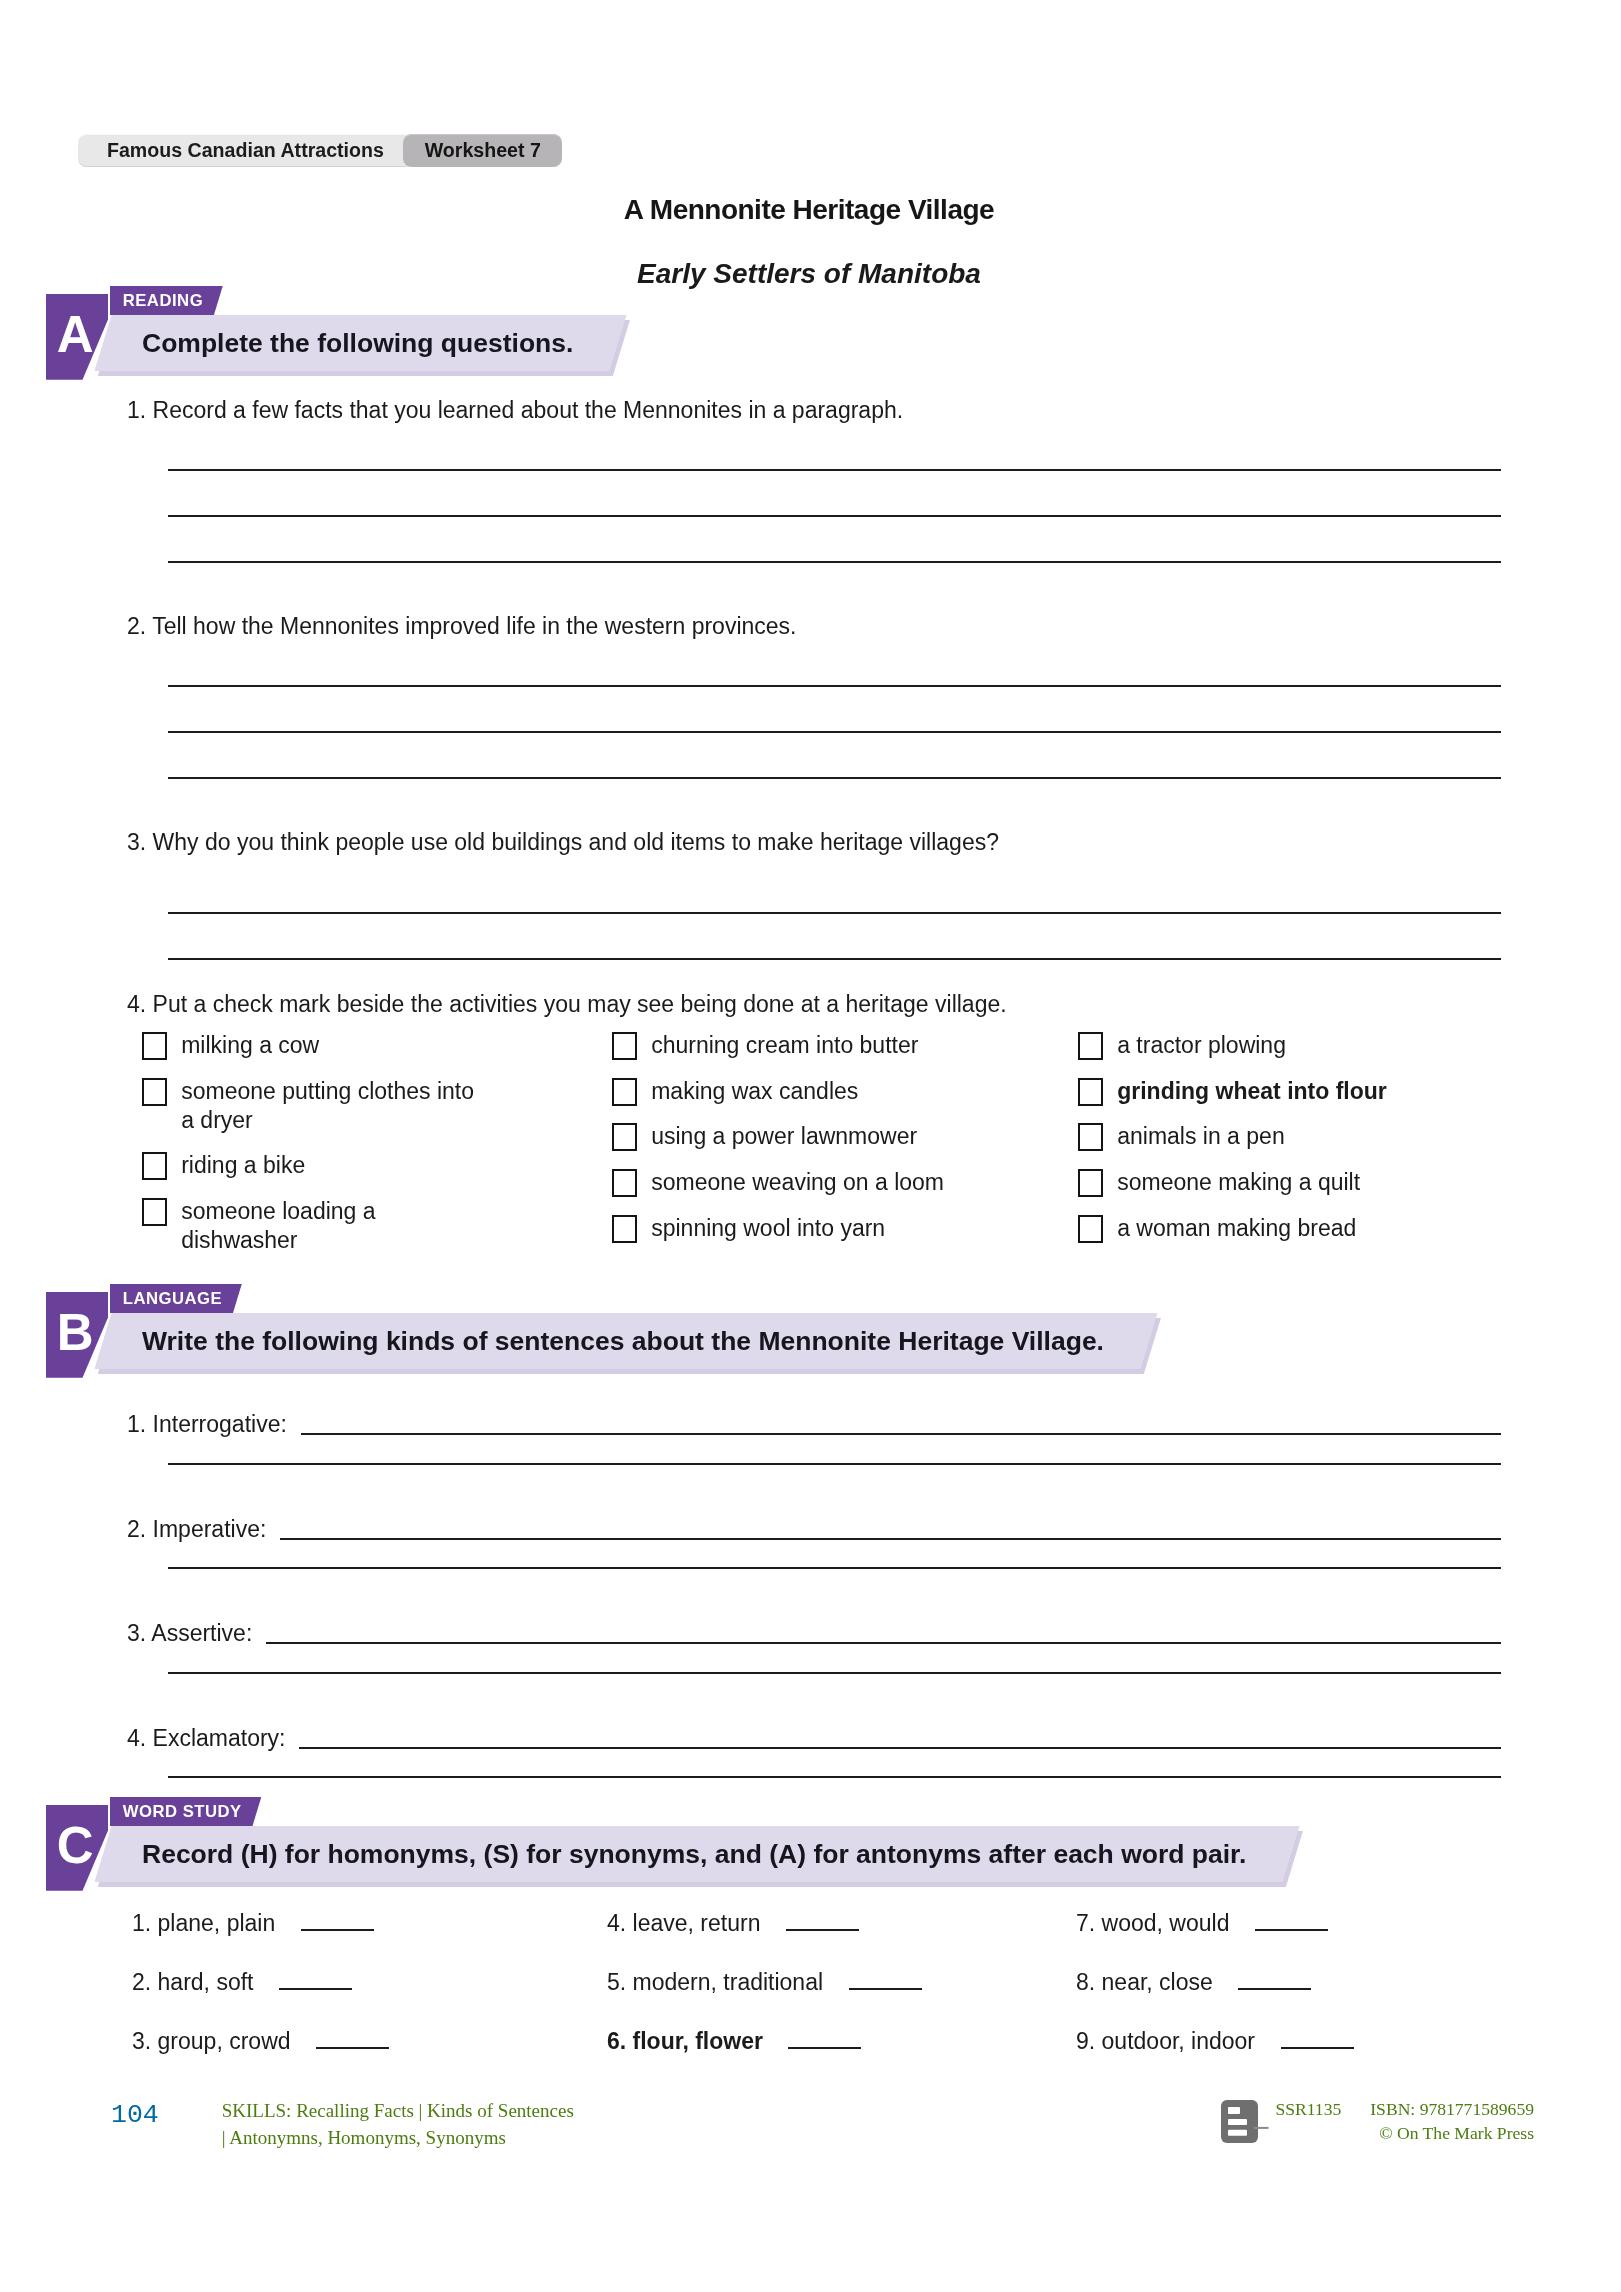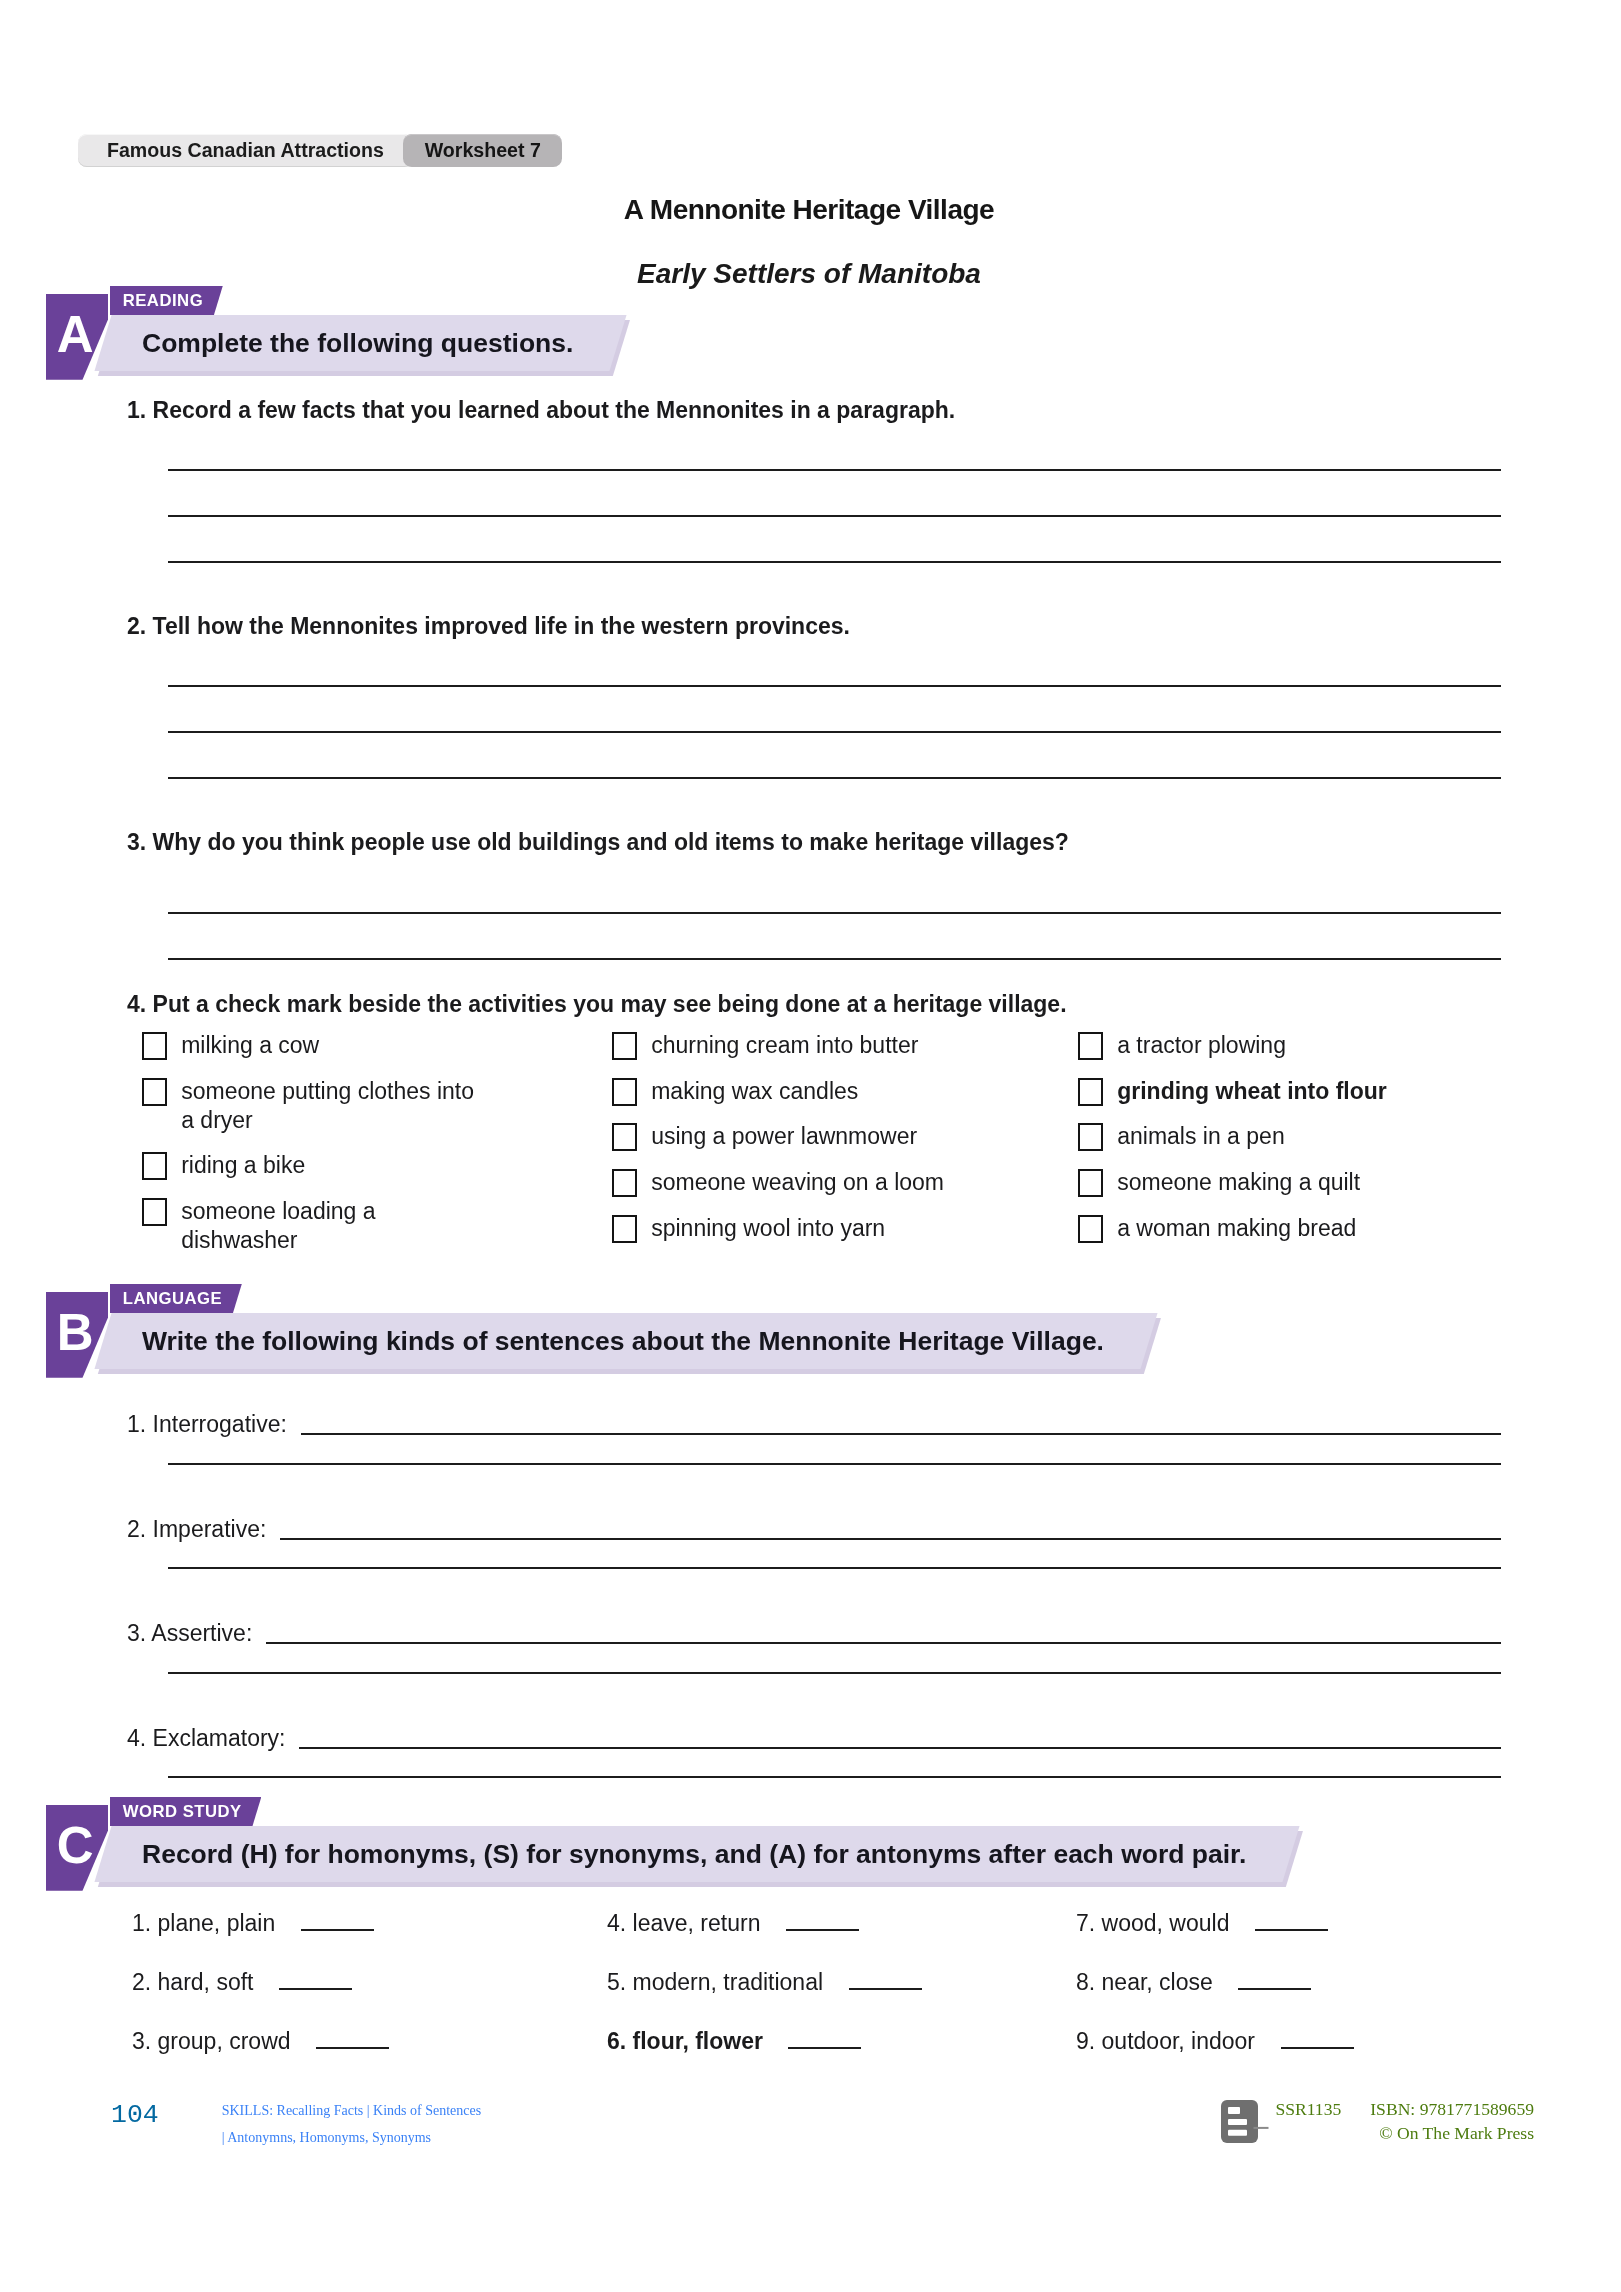--- a/index.html
+++ b/index.html
@@ -75,21 +75,21 @@
   }
   .hdr .banner::before{
     content:"";position:absolute;inset:0;z-index:-1;
     background:var(--lavender);
     transform:skewX(-17deg);
     box-shadow:4.9px 4.9px 0 rgba(148,128,182,0.40);
   }
 
   
   .q{position:absolute;left:127px;width:1374px;font-size:23px;}
-  .q p{line-height:29px;font-weight:bold;}
+  .q p{line-height:29px;}
   .ansline{height:46px;border-bottom:2.9px solid var(--line);margin-left:41px;}
   .ansline.tall{height:57px;}
 
   
   .checklist{position:absolute;left:142px;top:1031px;display:flex;width:1392px;}
   .chk-col1{width:470px;}
   .chk-col2{width:466px;}
   .chk-col3{flex:1;}
   .chk{display:flex;margin-bottom:16.7px;}
   .box{width:24.5px;height:28px;border:2.9px solid #141414;margin:1px 14.7px 0 0;flex:none;background:#fff;}
@@ -116,21 +116,21 @@
     margin-left:25.5px;height:21.6px;vertical-align:baseline;
   }
 
   
   .footer{
     position:absolute;left:78px;right:84px;top:2098px;
     display:flex;align-items:flex-start;
     font-family:"Liberation Serif","DejaVu Serif",serif;
   }
   .pgnum{font-size:26.5px;color:#0369a1;margin:2px 63px 0 33px;font-family:Liberation Mono, monospace;}
-  .skills{font-size:14px;color:#3b82f6;line-height:26.5px;}
+  .skills{font-size:19px;color:#4d7c0f;line-height:26.5px;}
   .spacer{flex:1;}
   .doc-icon{
     width:37px;height:43px;background:#6f6f6f;border-radius:5.9px;
     position:relative;margin:2px 17.6px 0 0;flex:none;
   }
   .doc-icon::before{
     content:"";position:absolute;left:6.9px;top:6.9px;width:11.8px;height:6.9px;
     background:#fff;border-radius:1px;
   }
   .doc-icon::after{

